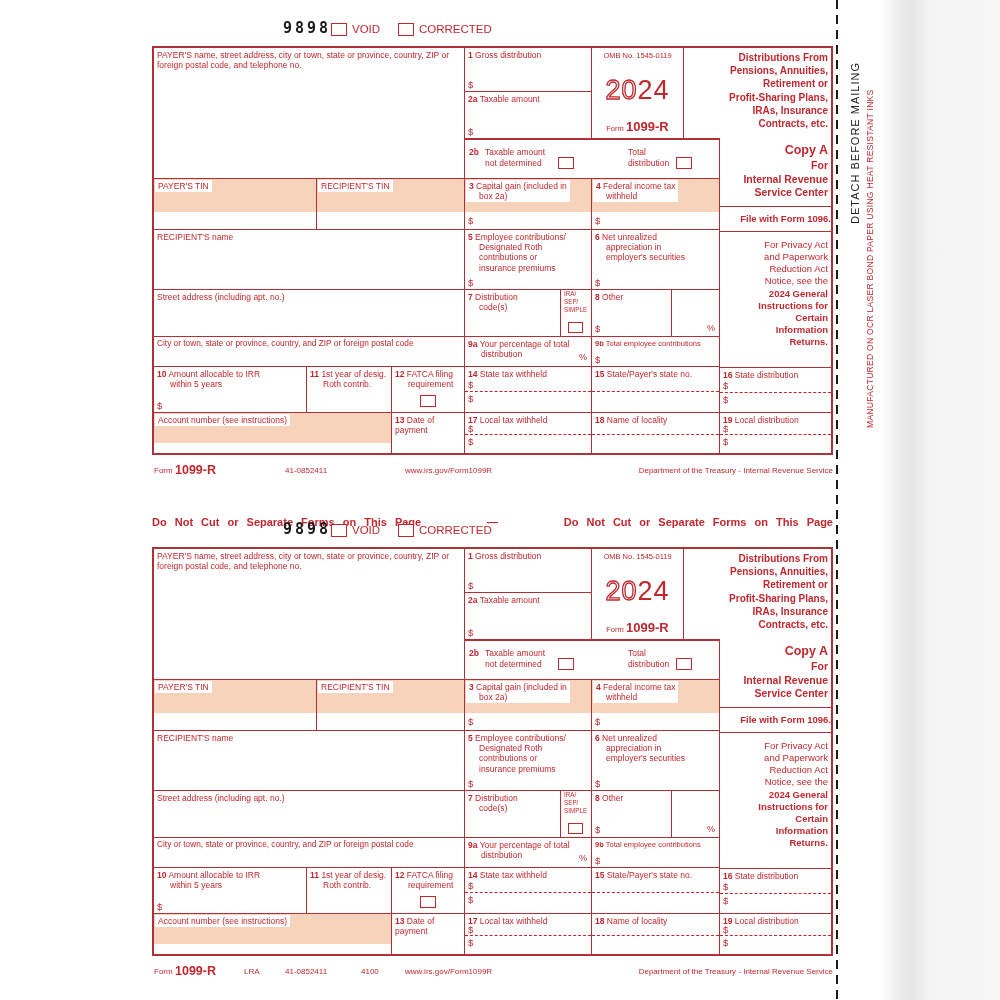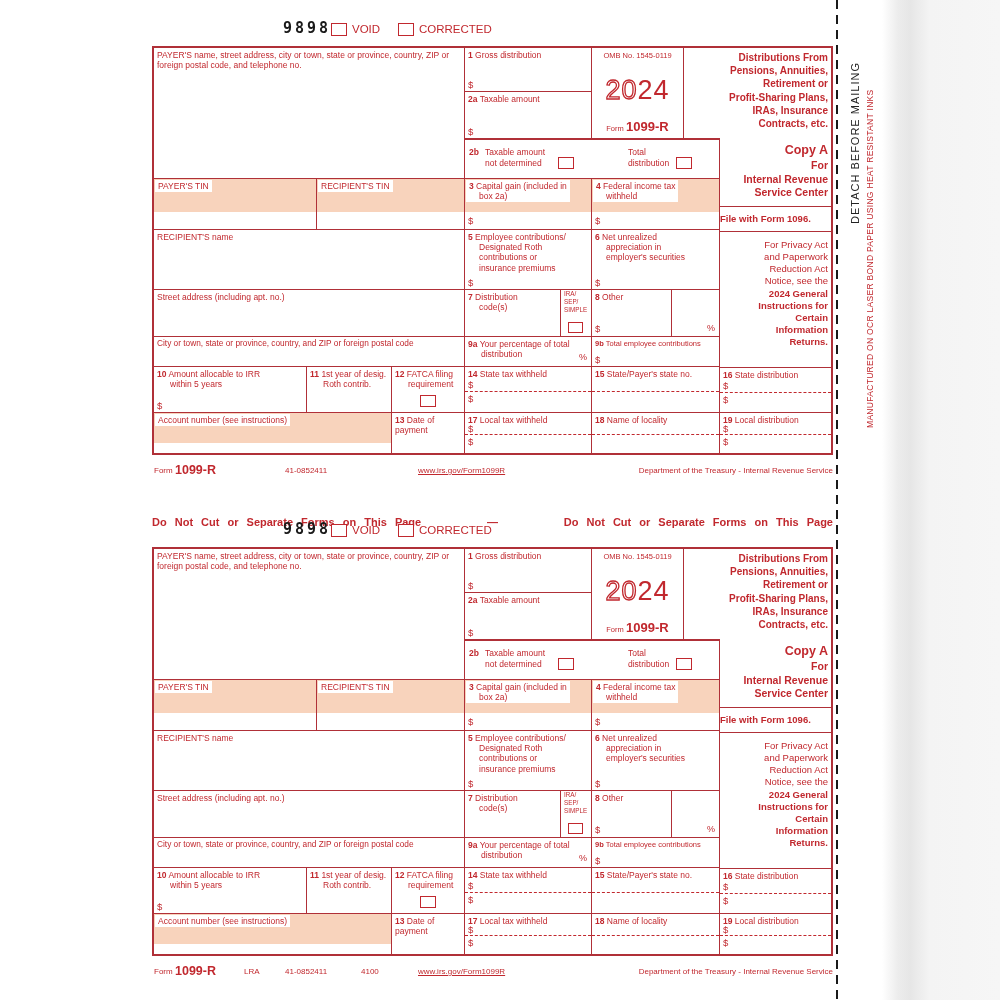--- a/index.html
+++ b/index.html
@@ -30,40 +30,40 @@
   .pct{position:absolute;font-size:9px;}
   .dashline{position:absolute;left:0;right:0;border-top:1.2px dashed var(--red);}
   .pinkfill{position:absolute;left:0;top:0;right:0;background:var(--pink);}
   .patch{position:relative;z-index:1;background:#fff;display:inline-block;padding:1px 3px;margin:1px 0 0 1px;width:fit-content;}
   .ckb{position:absolute;width:16px;height:12px;border:1.5px solid var(--red);background:#fff;}
   .vline{position:absolute;top:0;bottom:0;border-left:1.2px solid var(--line);}
 
   .rtitle{font-weight:bold;font-size:10px;text-align:right;padding:3px 3px 0 0;line-height:1.32;}
   .copya-line1{font-weight:bold;font-size:12.5px;text-align:right;padding:4px 3px 0 0;}
   .copya-line{font-weight:bold;font-size:10.5px;text-align:right;padding:1px 3px 0 0;}
-  .file1096{font-weight:bold;font-size:9.5px;text-align:left;padding-top:6px;}
+  .file1096{font-weight:bold;font-size:9.5px;text-align:right;padding-top:6px;}
   .privacy{font-size:9.5px;text-align:right;padding:7px 3px 0 0;line-height:1.28;}
   .privacy .pb{font-weight:bold;}
 
   .ombwrap{display:flex;flex-direction:column;justify-content:space-between;align-items:center;text-align:center;padding:3px 0;}
   .ombno{font-size:7.5px;}
   .year{font-size:27px;font-weight:normal;letter-spacing:1px;font-family:"Liberation Sans",sans-serif;}
   .y20{color:#fff;-webkit-text-stroke:1.3px var(--red);}
   .y24{color:var(--red);}
   .fword{font-size:7.5px;}
   .fnum-big{font-size:13px;font-weight:bold;}
 
   .foot{position:absolute;left:0;top:447px;width:100%;height:16px;color:var(--red);font-size:8px;}
   .foot span{position:absolute;bottom:2px;}
   .foot .f-form{left:2px;}
   .foot .f-num{left:23px;bottom:0;font-size:12.5px;font-weight:bold;}
   .foot .f-lra{left:92px;}
   .foot .f-cat{left:133px;}
   .foot .f-code{left:209px;}
-  .foot .f-url{left:266px;text-decoration:underline;}
+  .foot .f-url{left:253px;}
   .foot .f-dept{right:0;}
 
   .dnc{position:absolute;left:152px;top:476px;width:681px;display:flex;justify-content:space-between;
     color:var(--red);font-weight:bold;font-size:11px;word-spacing:5px;margin-top:40px;}
 
   .vert{position:absolute;writing-mode:vertical-rl;transform:rotate(180deg);white-space:nowrap;}
   #detach{left:849px;top:44px;height:180px;color:#222;font-size:11px;letter-spacing:1px;font-weight:normal;}
   #manu{left:865px;top:48px;height:380px;color:var(--red);font-size:8.5px;letter-spacing:0.3px;}
   #perf{position:absolute;left:836px;top:0;width:2px;height:1000px;
     background:repeating-linear-gradient(180deg,#1a1a1a 0 9px,transparent 9px 15px);}

